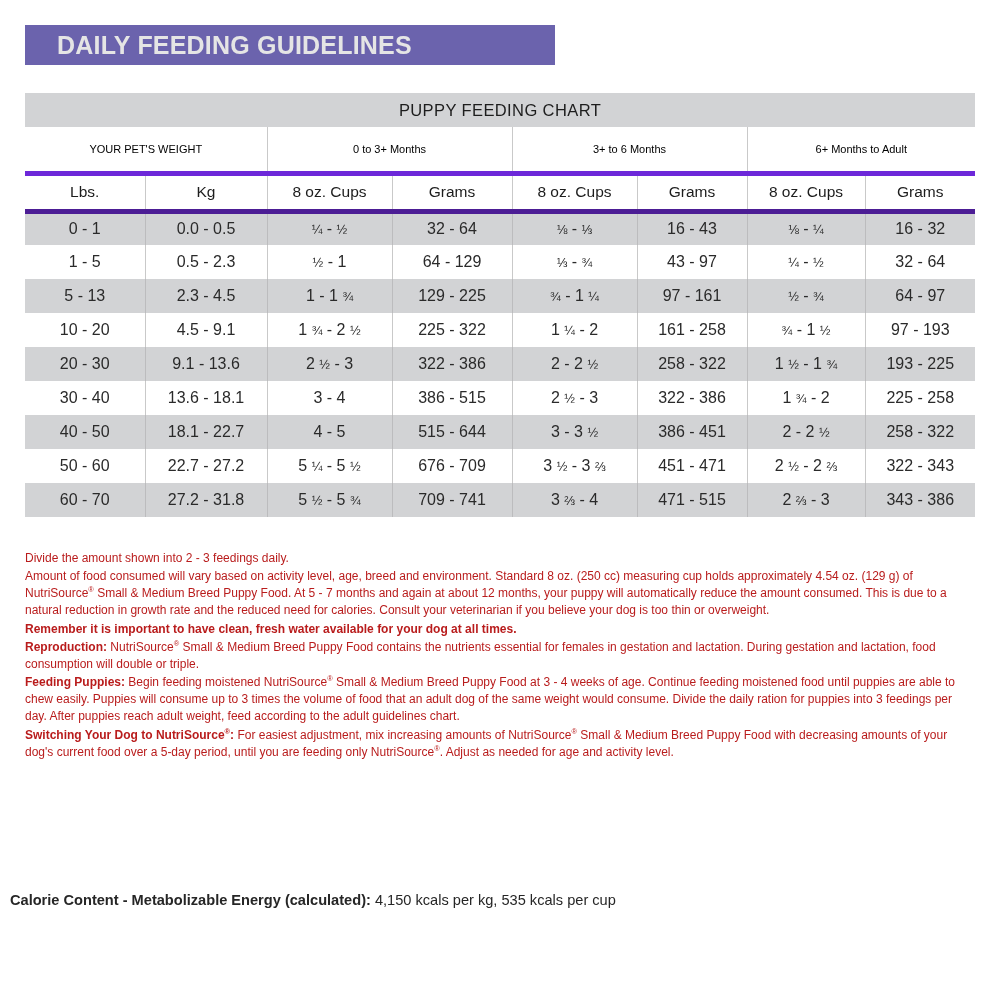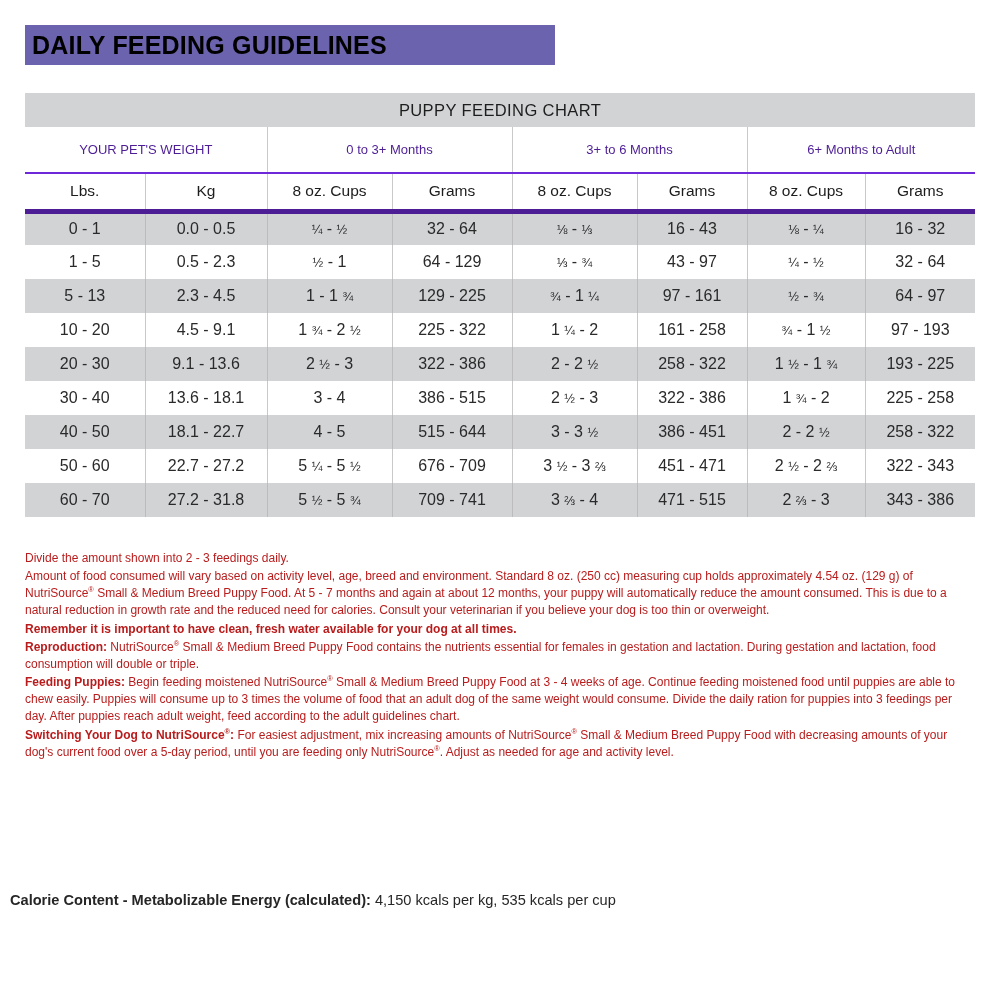--- a/index.html
+++ b/index.html
@@ -19,25 +19,25 @@
 
   
   .banner {
     position: absolute;
     left: 25px; top: 25px;
     width: 530px; height: 40px;
     background: #6B63AD;
     display: flex; align-items: center;
   }
   .banner-title {
-    color: #000000;
+    color: #e5e5e5;
     font-size: 25px;
     font-weight: bold;
     letter-spacing: 0.2px;
-    padding-left: 7px;
+    padding-left: 32px;
     line-height: 1;
     white-space: nowrap;
   }
 
   
   .table-wrap {
     position: absolute;
     left: 25px; top: 93px;
     width: 950px;
   }
@@ -61,24 +61,24 @@
     height: 34px;
     font-size: 16.5px;
     font-weight: bold;
     letter-spacing: 0.4px;
     color: #1d1d1d;
   }
 
   
   .grp-row td {
     height: 46px;
-    font-size: 13px;
-    color: #4c1d95;
+    font-size: 11px;
+    color: #000000;
     border-right: 1px solid #c9c9c9;
-    border-bottom: 2px solid #6d28d9;
+    border-bottom: 5px solid #6d28d9;
   }
   .grp-row td:last-child { border-right: none; }
 
   
   .sub-row td {
     height: 38px;
     font-size: 15.5px;
     color: #1d1d1d;
     border-right: 1px solid #c9c9c9;
     border-bottom: 5px solid #4c1d95;

